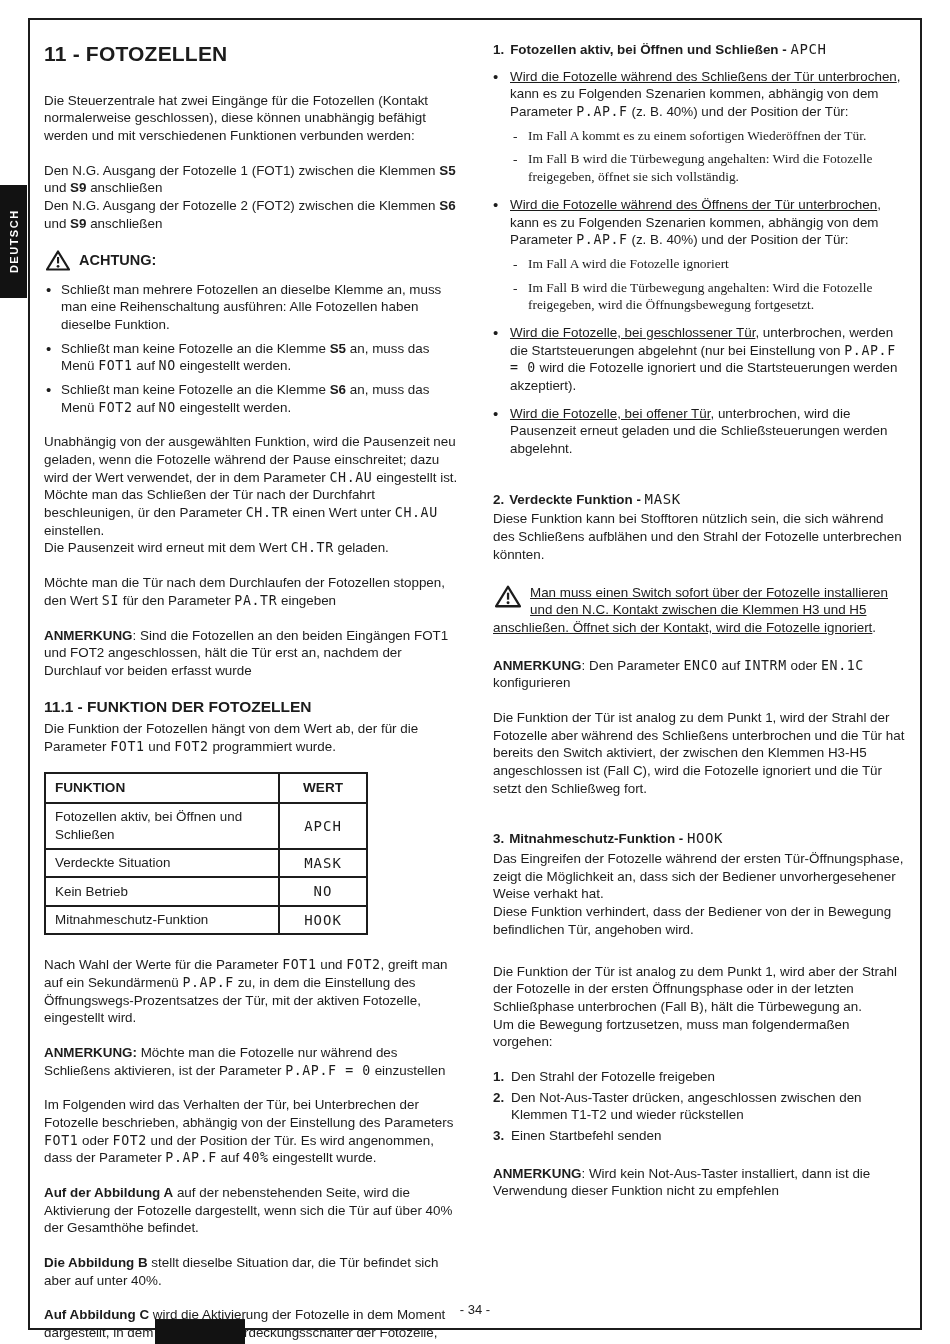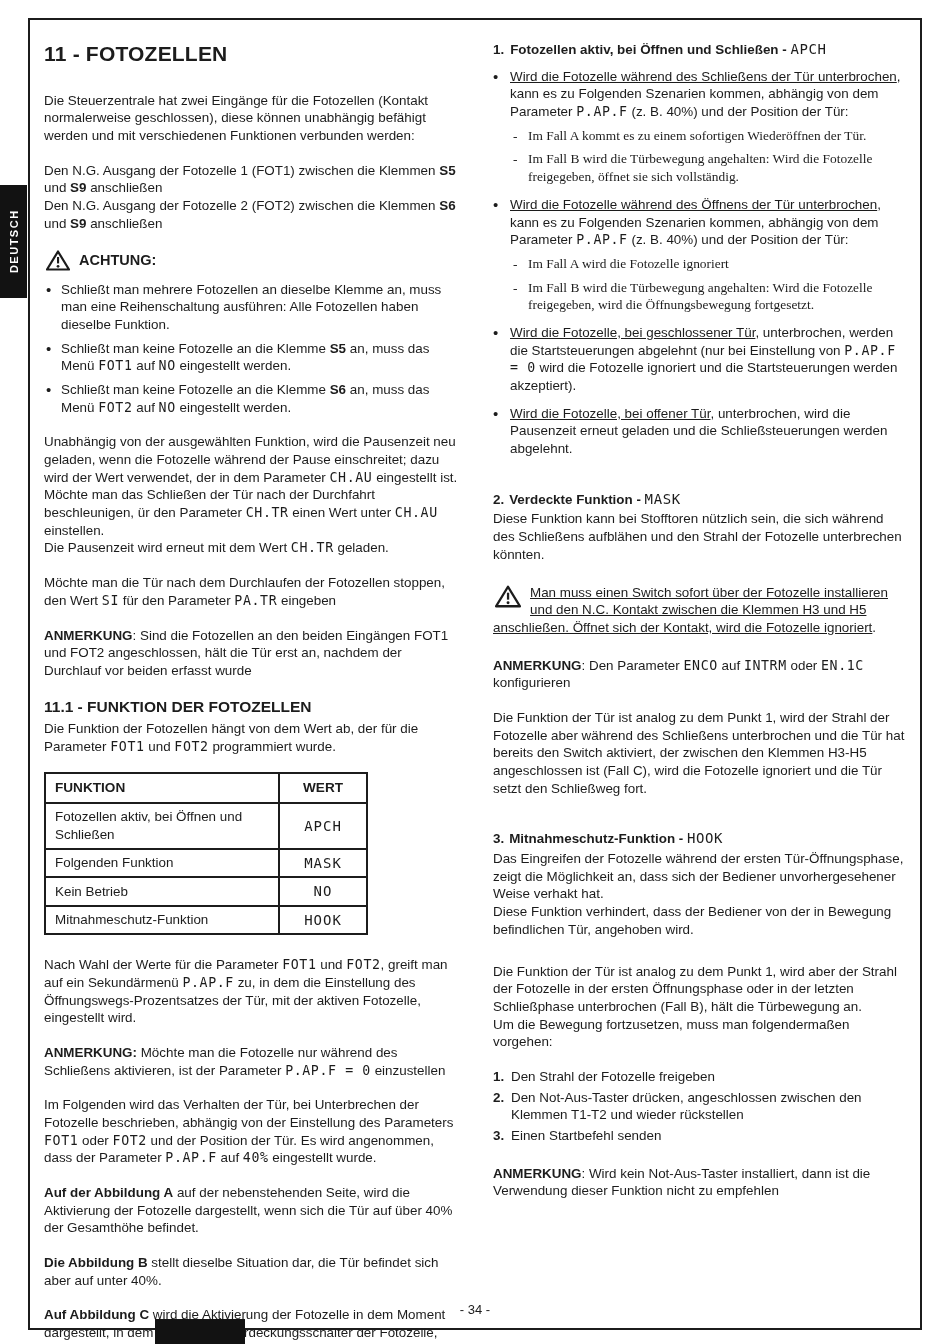--- a/index.html
+++ b/index.html
@@ -109,21 +109,21 @@
           <th>FUNKTION</th>
           <th class="wert-h">WERT</th>
         </tr>
       </thead>
       <tbody>
         <tr>
           <td>Fotozellen aktiv, bei Öffnen und Schließen</td>
           <td class="wert">APCH</td>
         </tr>
         <tr>
-          <td>Folgenden Funktion</td>
+          <td>Verdeckte Situation</td>
           <td class="wert">MASK</td>
         </tr>
         <tr>
           <td>Kein Betrieb</td>
           <td class="wert">NO</td>
         </tr>
         <tr>
           <td>Mitnahmeschutz-Funktion</td>
           <td class="wert">HOOK</td>
         </tr>

